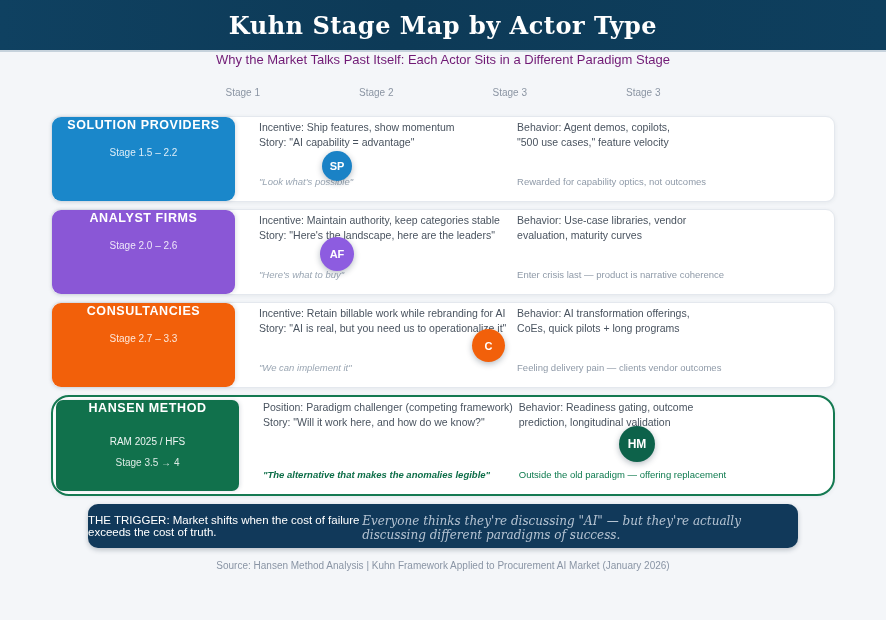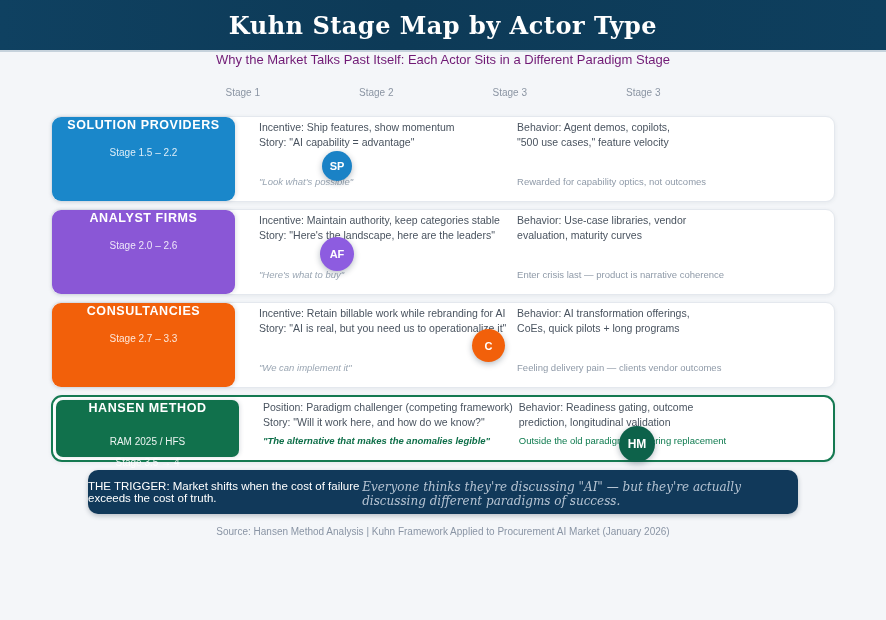--- a/index.html
+++ b/index.html
@@ -48,23 +48,23 @@
   
   .rows { margin:18px 51px 0 51px; }
   .row {
     position:relative;
     height:86px; margin-bottom:7px;
     background:#ffffff;
     border:1px solid #e4e8ee; border-radius:9px;
     box-shadow:0 1px 4px rgba(30,50,70,0.07);
   }
   .row.hansen {
-    height:67px;
+    height:101px;
     border:2px solid #157a52;
-    border-radius:11px;
+    border-radius:18px;
   }
   .actor-card {
     position:absolute; left:0; top:0; bottom:0; width:183px;
     border-radius:9px;
     display:flex; flex-direction:column; align-items:center; justify-content:flex-start;
     color:#fff; text-align:center; padding:0 10px;
     box-shadow:1px 0 4px rgba(30,50,70,0.15);
   }
   .row.hansen .actor-card { left:3px; top:3px; bottom:3px; border-radius:7px; }
   .actor-title { font-size:12.5px; font-weight:bold; letter-spacing:0.6px; line-height:16px; }

